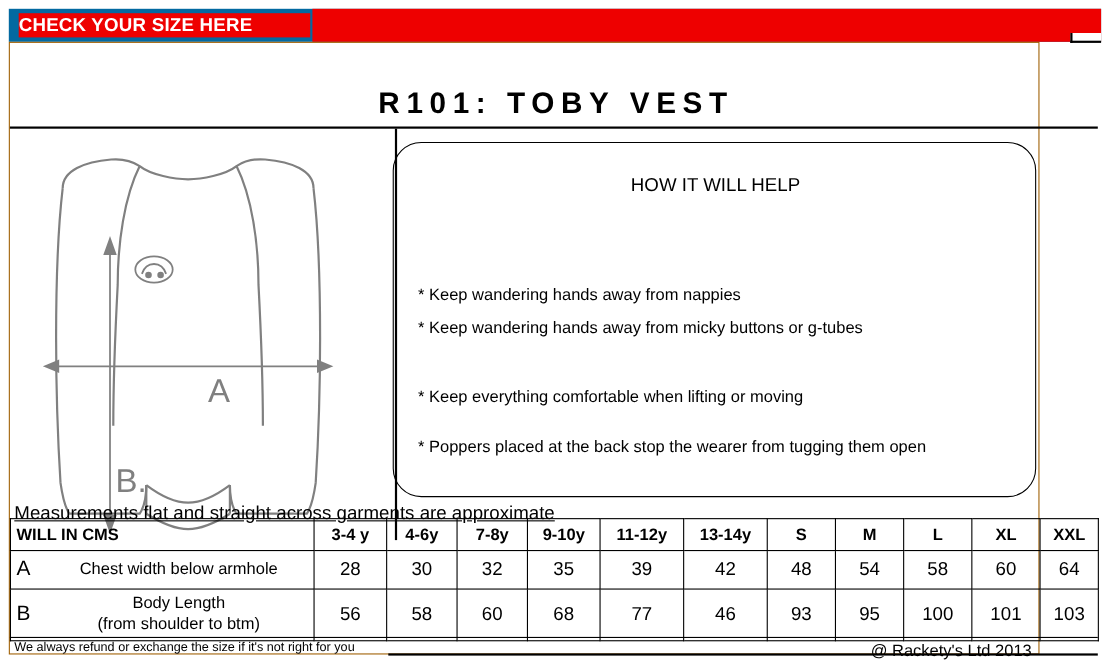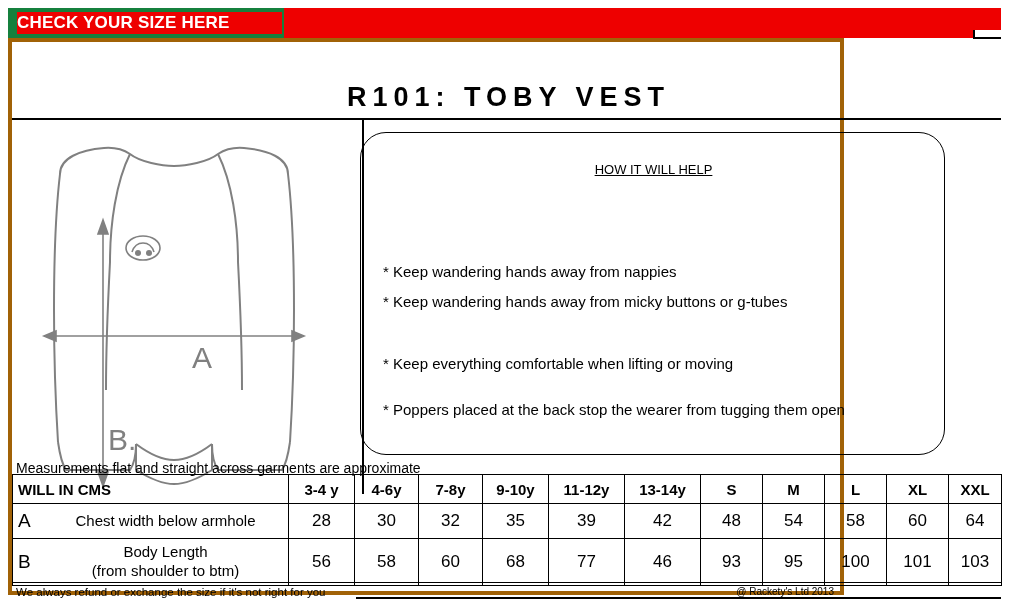--- a/index.html
+++ b/index.html
@@ -19,21 +19,21 @@
     background: #ffffff;
     overflow: hidden;
   }
   
   .banner {
     position: absolute;
     left: 8px;
     top: 8px;
     width: 993px;
     height: 30px;
-    background: #15803d;
+    background: #0369a1;
     box-sizing: border-box;
   }
   .banner-label {
     position: absolute;
     left: 9px;
     top: 4px;
     width: 265px;
     height: 22px;
     background: #ee0000;
     color: #ffffff;
@@ -49,23 +49,23 @@
     top: 0px;
     right: 0px;
     height: 30px;
     background: #ee0000;
   }
   
   .frame {
     position: absolute;
     left: 8px;
     top: 38px;
-    width: 836px;
+    width: 937px;
     height: 557px;
-    border: 4px solid #a16207;
+    border: 1px solid #a16207;
     box-sizing: border-box;
   }
   
   .title {
     position: absolute;
     left: 0px;
     top: 40px;
     width: 993px;
     text-align: center;
     font-size: 27px;
@@ -106,43 +106,42 @@
     border: 1px solid #000000;
     border-radius: 26px;
     box-sizing: border-box;
   }
   .help-title {
     position: absolute;
     left: 0;
     top: 29px;
     width: 585px;
     text-align: center;
-    font-size: 13px;
-    text-decoration: underline;
+    font-size: 17px;
     white-space: nowrap;
   }
   .help-item {
     position: absolute;
     left: 22px;
     width: 560px;
     font-size: 15px;
     white-space: nowrap;
   }
   .hi0 { top: 84px; }
   .hi1 { top: 130px; }
   .hi2 { top: 160px; }
   .hi3 { top: 222px; }
   .hi4 { top: 268px; }
 
   
   .approx-note {
     position: absolute;
     left: 4px;
     top: 418px;
-    font-size: 14px;
+    font-size: 17px;
     white-space: nowrap;
     text-decoration: underline;
   }
   
   .size-table {
     position: absolute;
     left: 0px;
     top: 432px;
     width: 989px;
     border-collapse: collapse;
@@ -194,21 +193,21 @@
     position: absolute;
     left: 4px;
     top: 544px;
     font-size: 11.5px;
     white-space: nowrap;
   }
   .footer-right {
     position: absolute;
     right: 6px;
     top: 544px;
-    font-size: 10px;
+    font-size: 15px;
     white-space: nowrap;
   }
   .footer-rule {
     position: absolute;
     left: 0px;
     top: 540px;
     width: 989px;
     height: 0;
     border-top: 1px solid #000000;
   }

